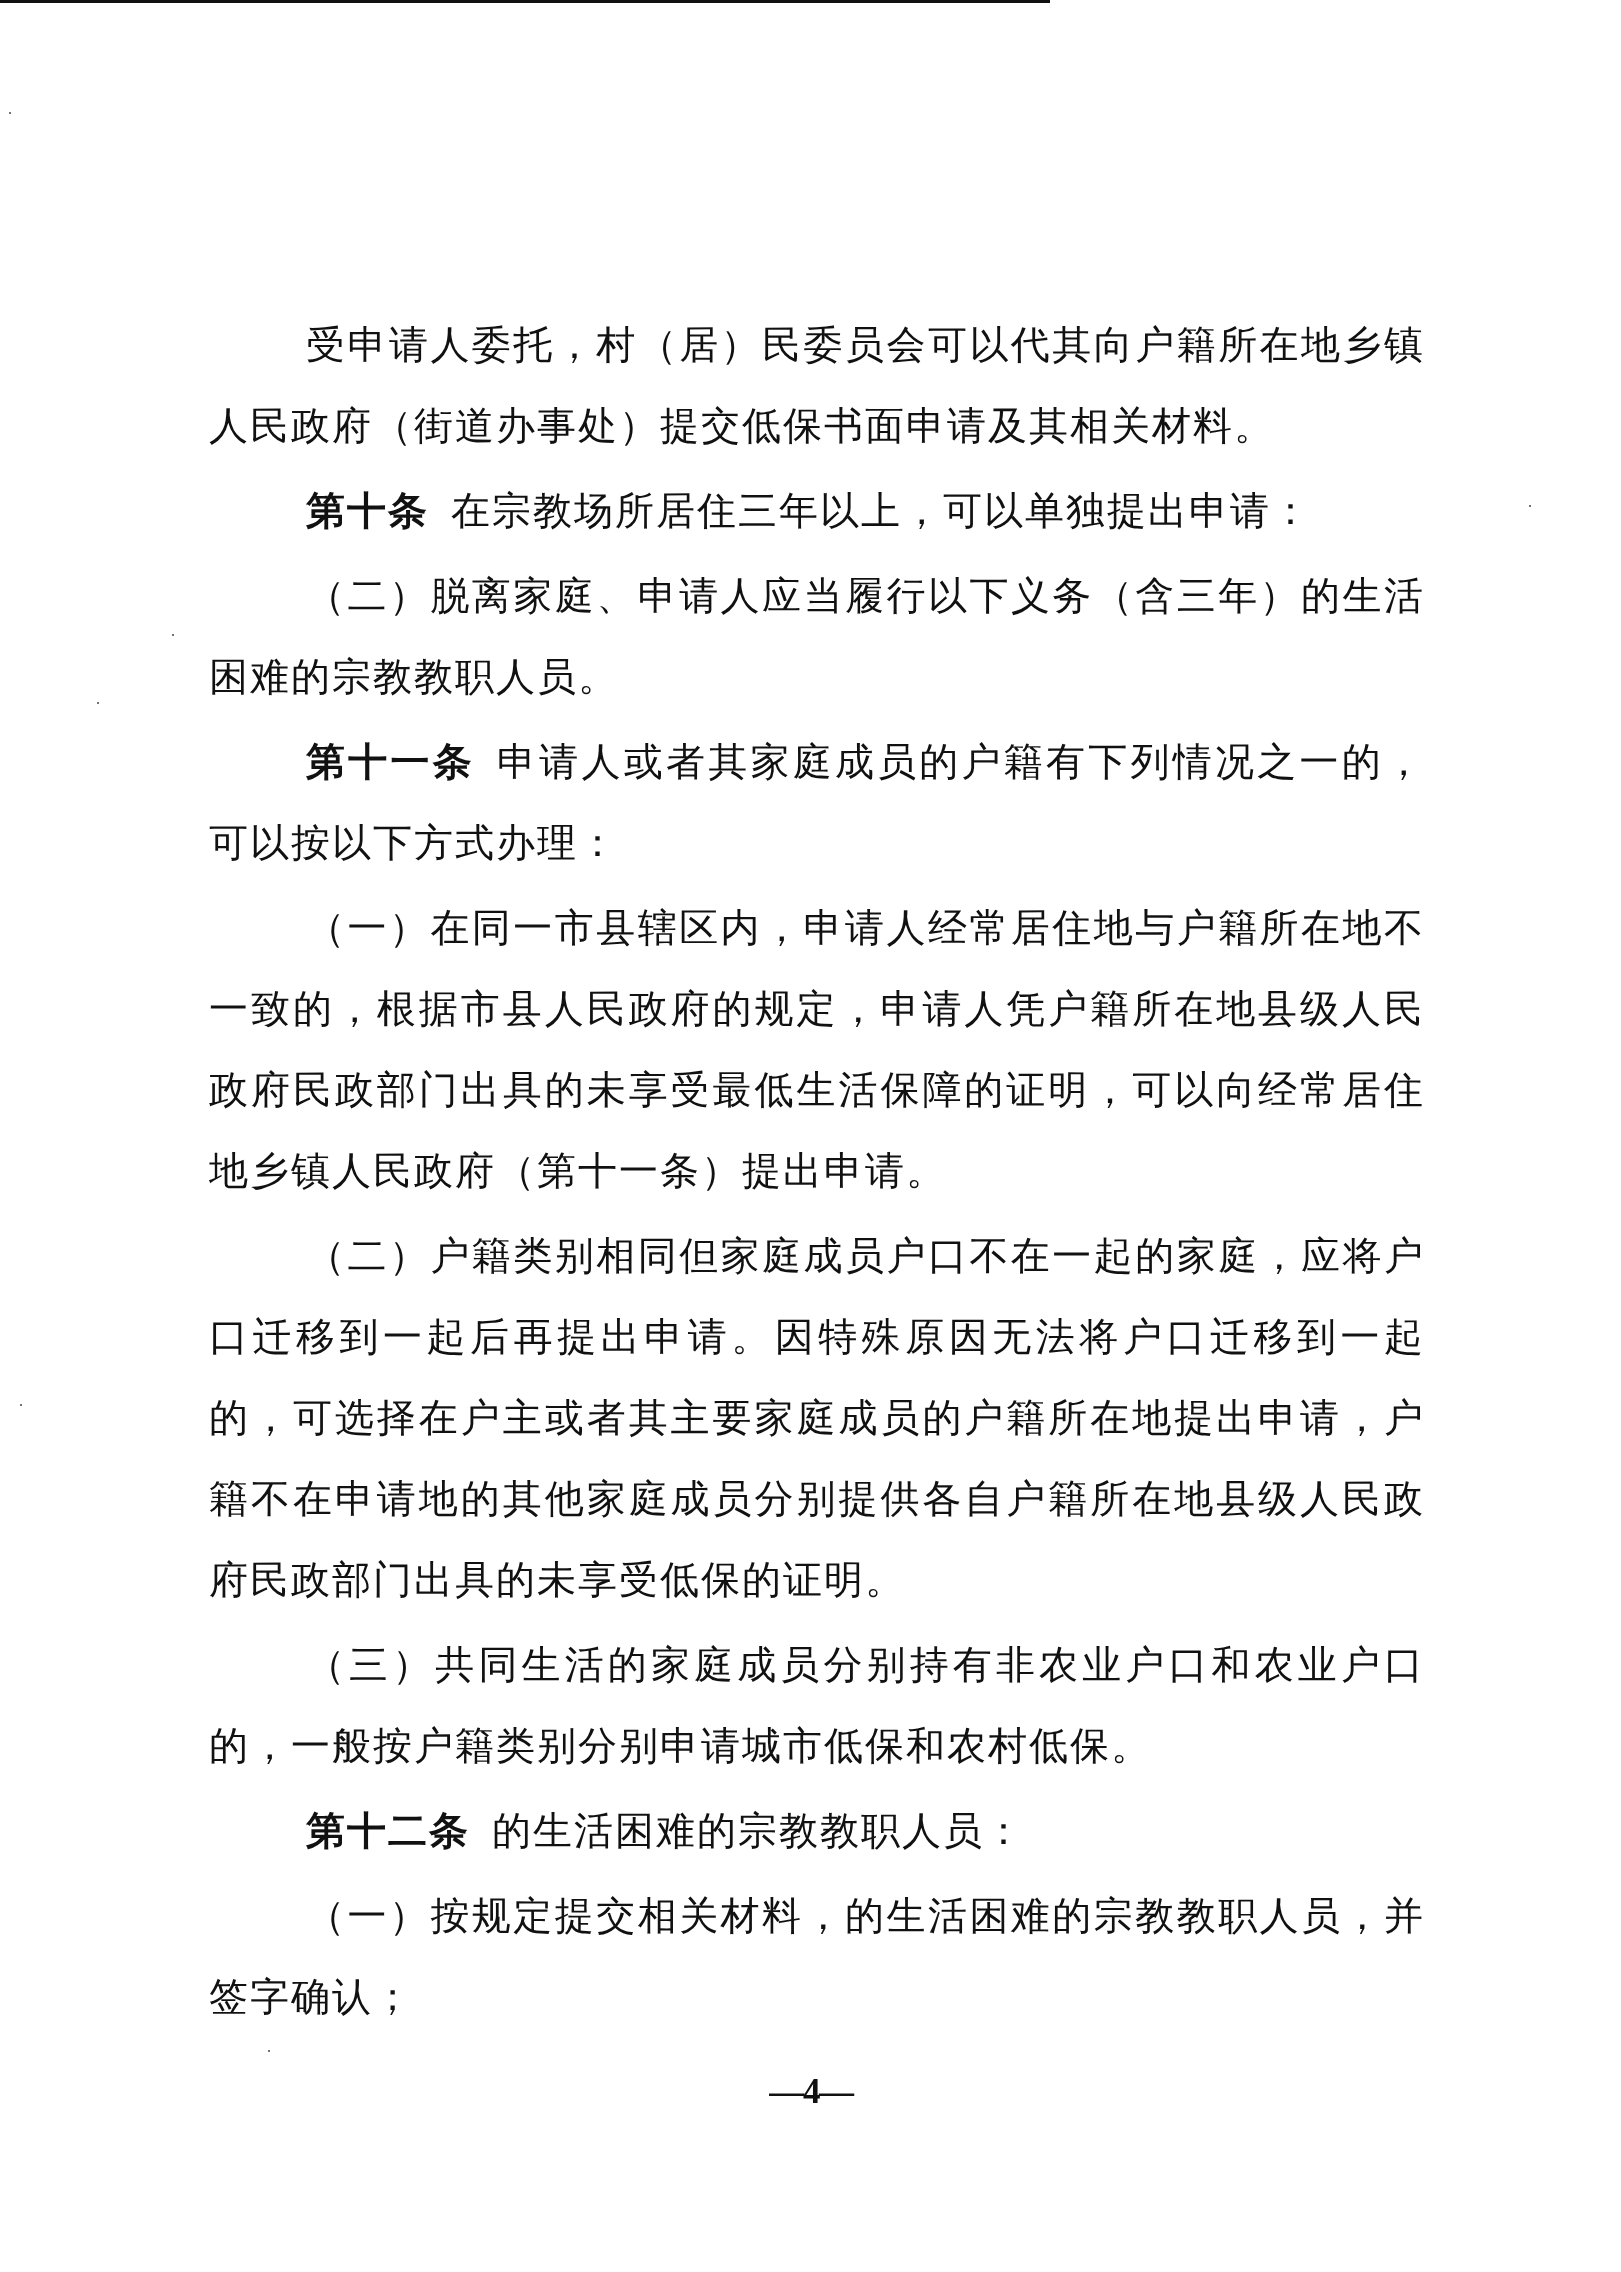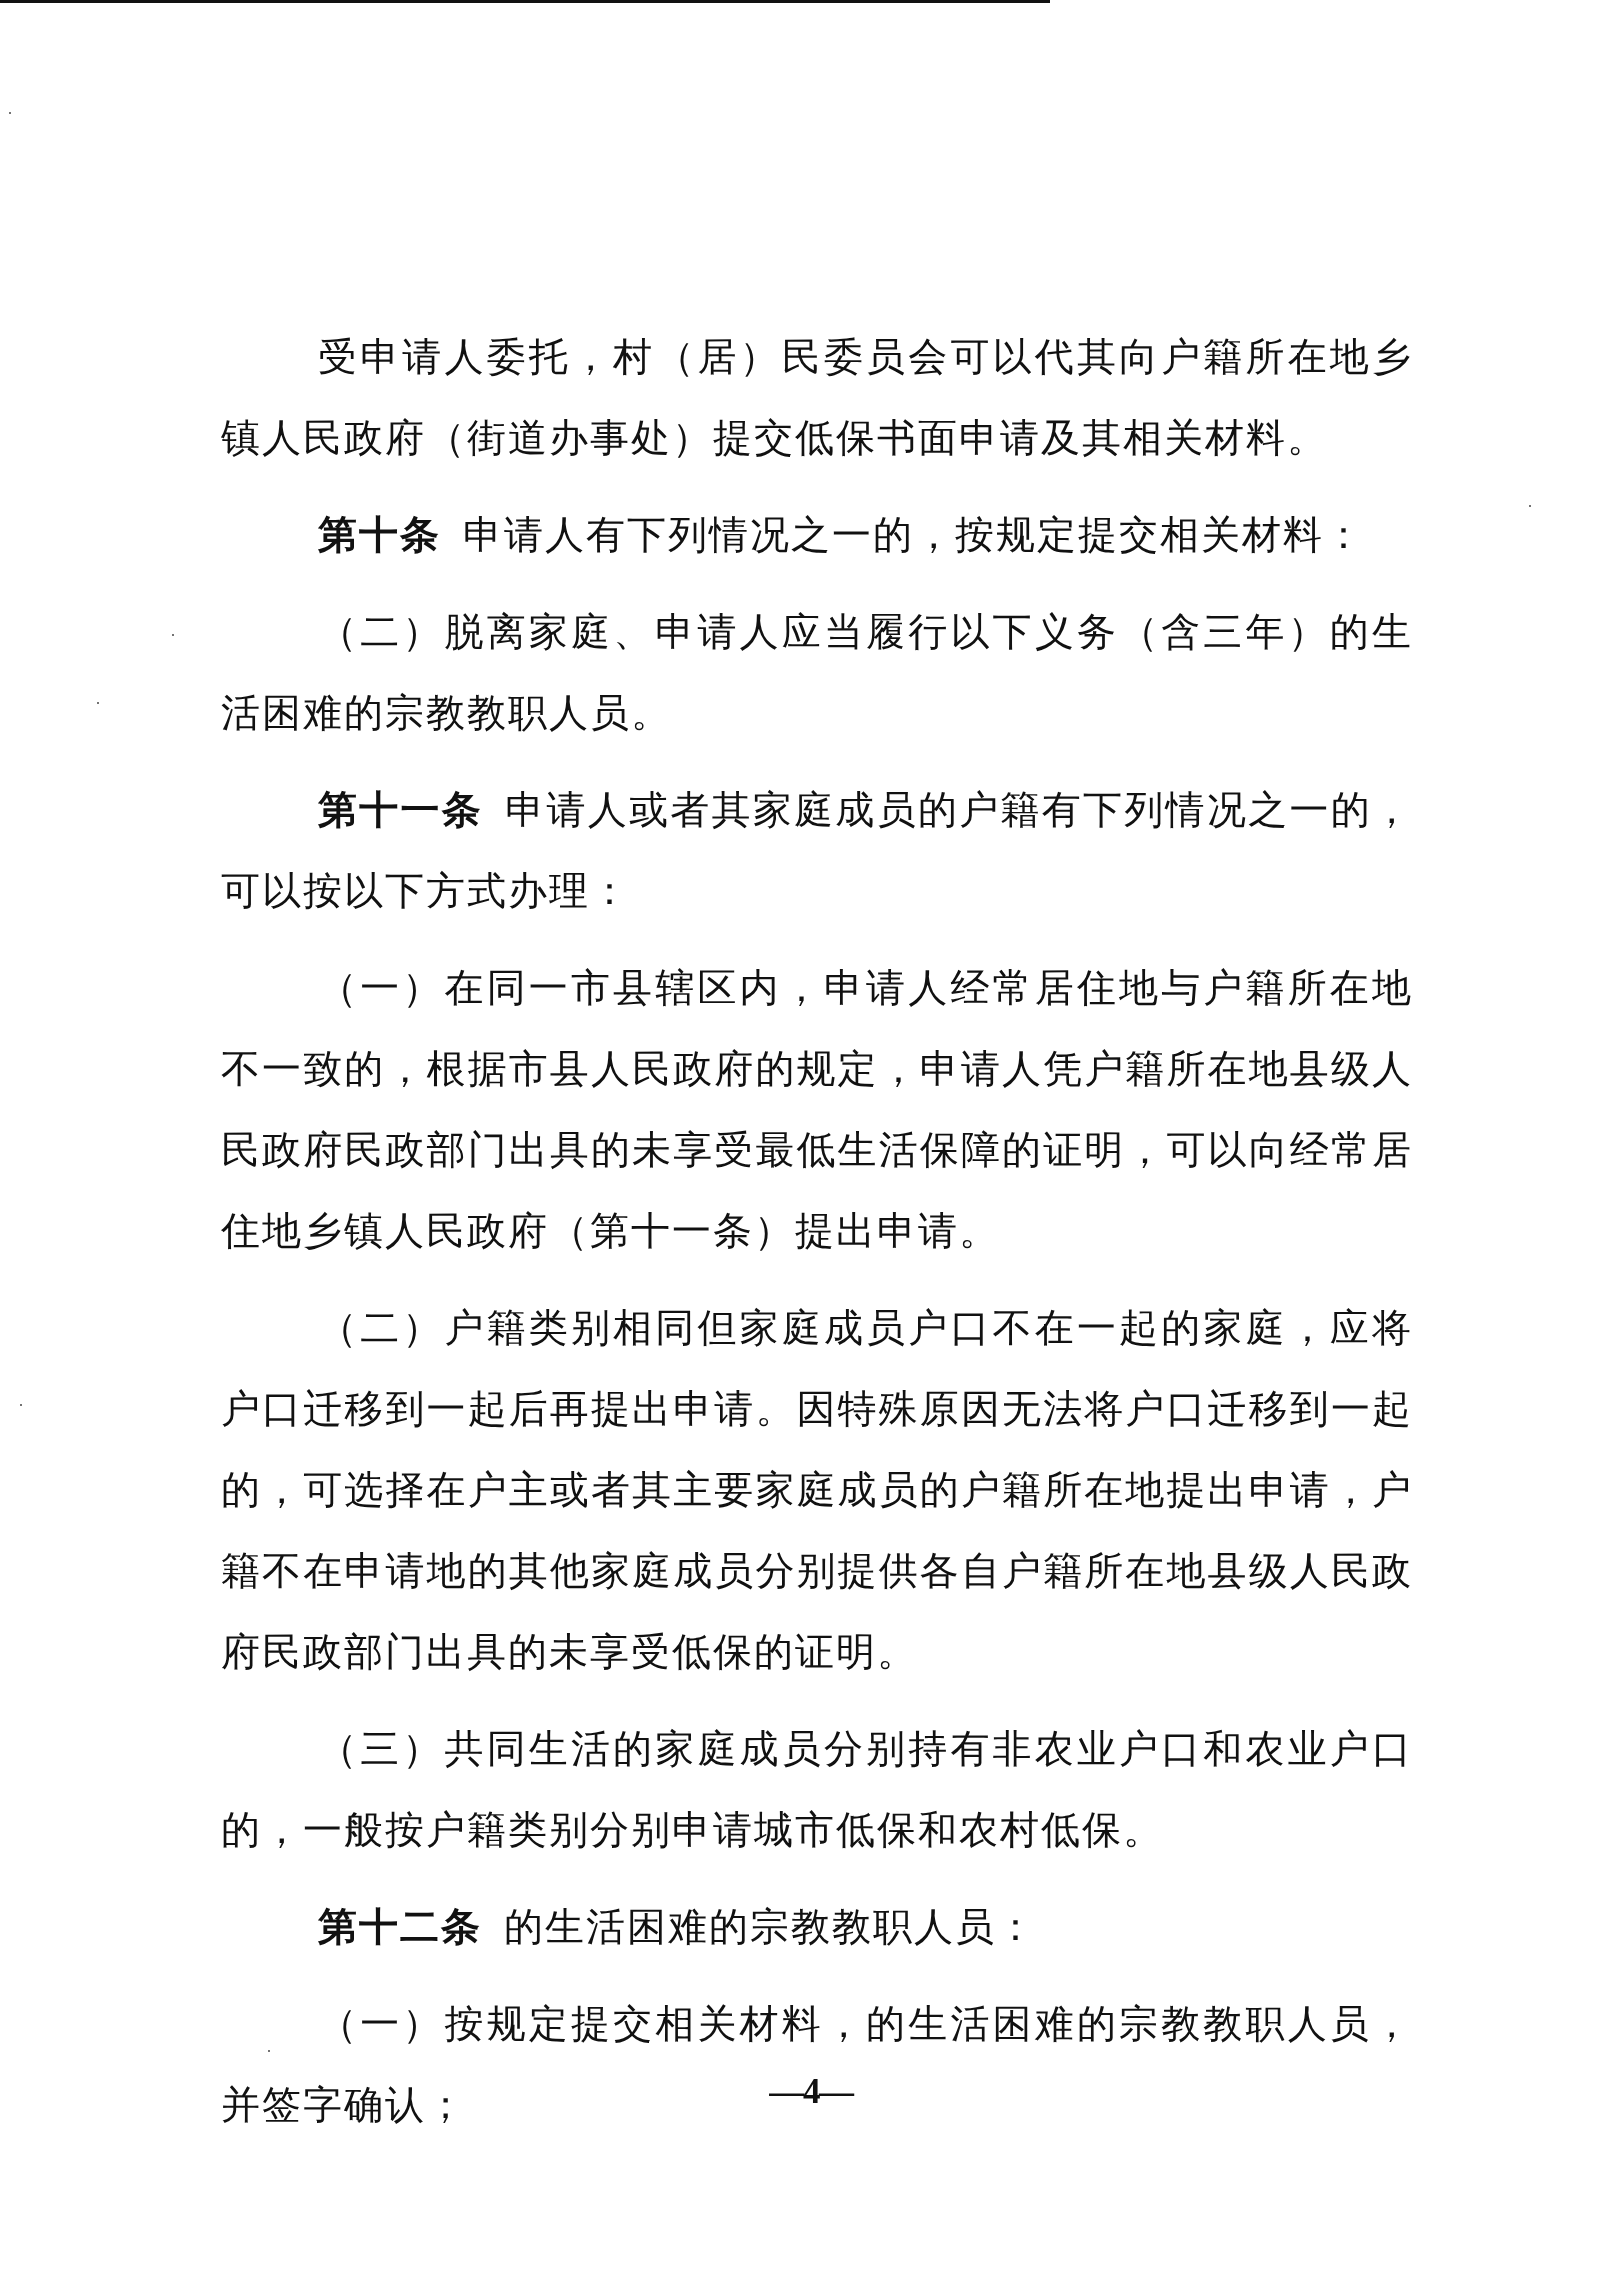--- a/index.html
+++ b/index.html
@@ -25,21 +25,21 @@
     }
     .page {
       position: absolute;
       left: 205px;
       top: 300px;
       width: 1224px;
     }
     .para {
       font-size: 39px;
       line-height: 81px;
-      margin: 16px;
+      margin: 4px;
       text-align: justify;
       text-align-last: left;
       letter-spacing: 2px;
       word-break: break-all;
     }
     .para.indent {
       text-indent: 97px;
     }
     .article-head {
       font-weight: bold;
@@ -69,21 +69,21 @@
 <body>
 
 <div class="scan-line"></div>
 
 <div class="page">
   <p class="para indent">
     <span>受申请人委托，村（居）民委员会可以代其向户籍所在地乡镇人民政府（街道办事处）提交低保书面申请及其相关材料。</span>
   </p>
 
   <p class="para indent">
-    <span class="article-head">第十条</span><span>申请人有下列情况之一的，按规定提交相关材料：</span>
+    <span class="article-head">第十条</span><span>在宗教场所居住三年以上，可以单独提出申请：</span>
   </p>
 
 
   <p class="para indent">
     <span>（二）脱离家庭、申请人应当履行以下义务（含三年）的生活困难的宗教教职人员。</span>
   </p>
 
   <p class="para indent">
     <span class="article-head">第十一条</span><span>申请人或者其家庭成员的户籍有下列情况之一的，可以按以下方式办理：</span>
   </p>

